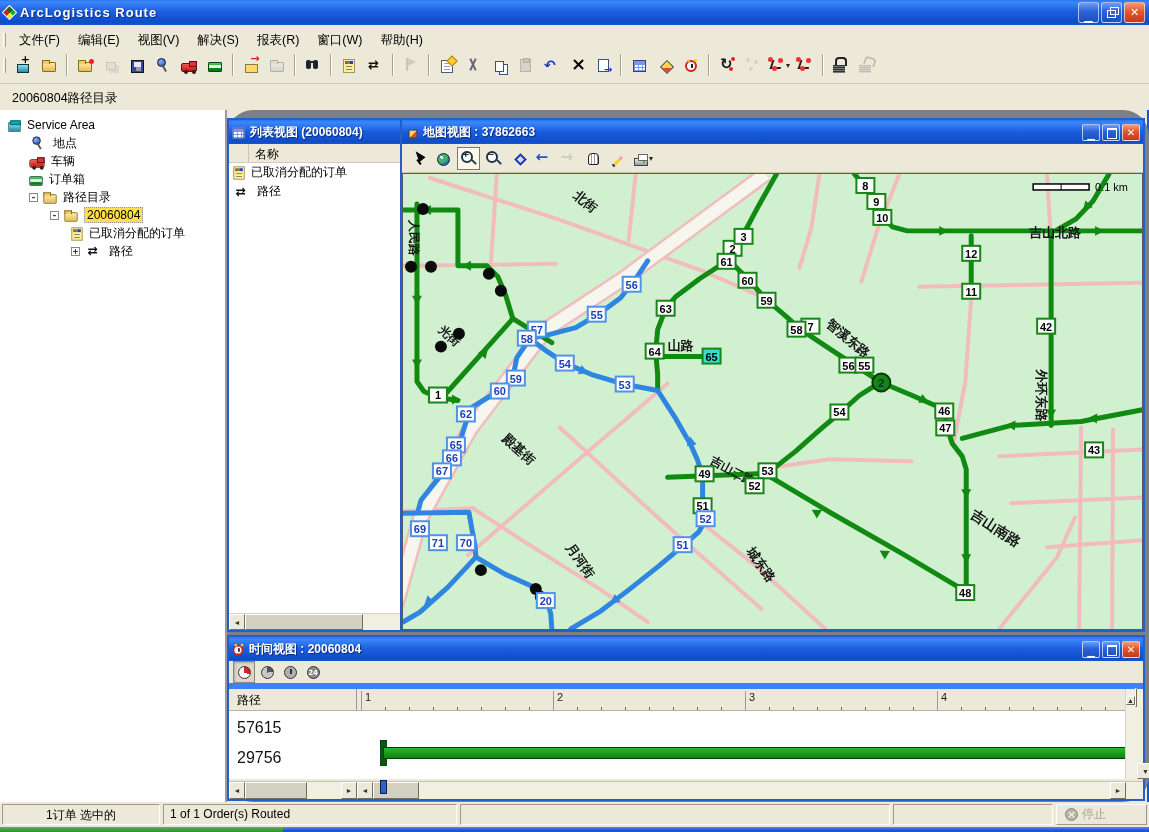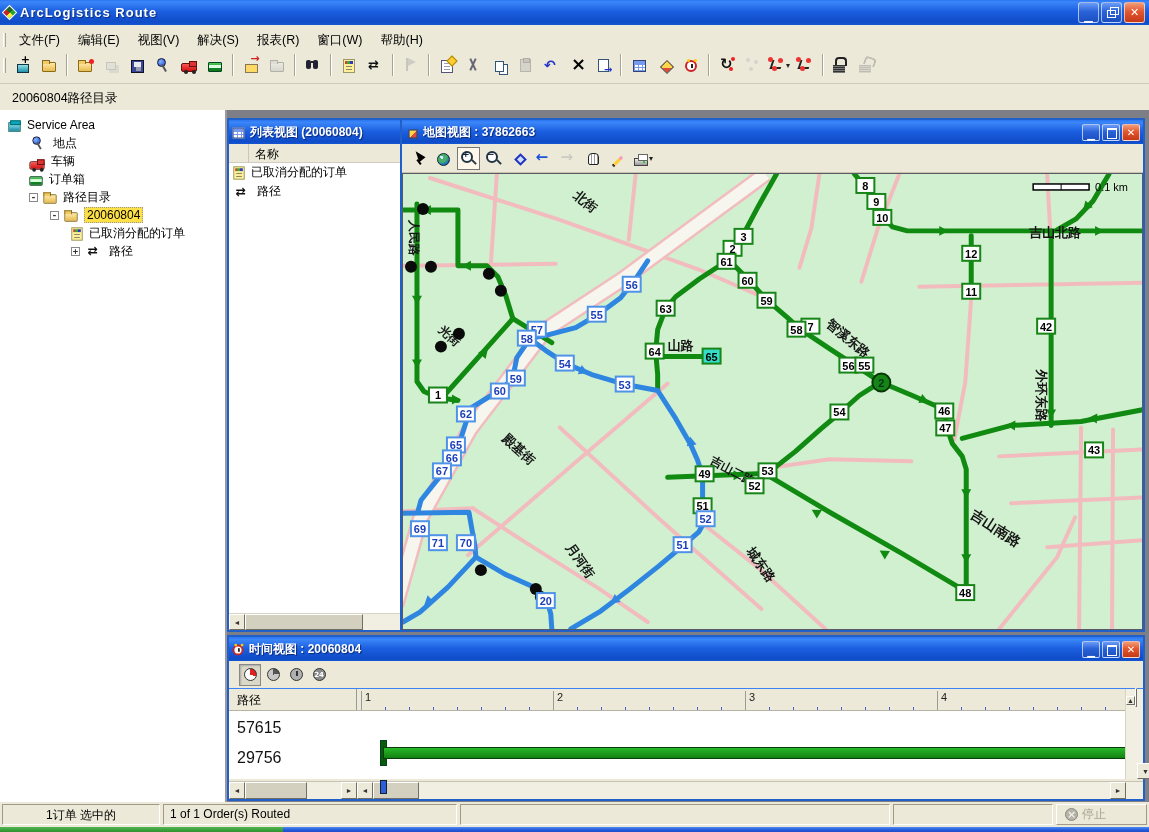--- a/index.html
+++ b/index.html
@@ -106,21 +106,21 @@
   .icon-stop{width:13px;height:13px;border-radius:50%;background:#b8b4a4;border:1px solid #888;position:relative;}
   .icon-stop::before{content:"×";position:absolute;left:0;width:100%;text-align:center;color:#eee;font:bold 11px/12px "DejaVu Sans";}
   
   .pathbar{position:absolute;left:0;top:84px;width:100%;height:26px;background:#ece9d8;font-size:12.5px;color:#000;padding:6px 0 0 12px;}
   .tree{position:absolute;left:0;top:110px;width:227px;height:692px;background:#fff;border-right:2px solid #9b99a0;overflow:hidden;padding-top:6px;}
   .titem{height:18px;display:flex;align-items:center;font-size:12px;color:#000;white-space:nowrap;}
   .titem .exp{width:9px;height:9px;border:1px solid #888;background:#fff;font:bold 9px/7px "DejaVu Sans Mono",monospace;text-align:center;color:#333;margin-right:5px;flex:none;}
   .titem .ticon{flex:none;margin-right:6px;transform:scale(.95);}
   .titem .tlabel.sel{background:#fde047;border:1px dotted #999;padding:0 2px;}
   
-  .mdi{position:absolute;left:227px;top:110px;width:922px;height:692px;background:#7e7e86;}
+  .mdi{position:absolute;left:227px;top:110px;width:922px;height:692px;background:#7e7e86;border-radius:26px;}
   .win{position:absolute;border:2px solid #2160c8;background:#ece9d8;}
   .wtbar{height:24px;background:linear-gradient(180deg,#2a76f2,#3b86f8 10%,#1b5fe0 48%,#0f4cc8 90%,#1556d2);
     display:flex;align-items:center;padding:0 3px;overflow:hidden;}
   .wtitle{color:#fff;font-weight:bold;font-size:12px;margin-left:5px;text-shadow:1px 1px 1px #0a2a7a;flex:1;white-space:nowrap;overflow:hidden;}
   .mwb{width:18px;height:17px;border:1px solid rgba(255,255,255,.65);border-radius:2px;background:linear-gradient(#6a9cf8,#2a62d8 45%,#1b4fc0);position:relative;margin-left:2px;flex:none;}
   .mwb.close{background:linear-gradient(#f09d78,#e2572e 45%,#c43a18);}
   .mwb span{position:absolute;left:0;top:0;width:100%;height:100%;color:#fff;font-size:10px;font-weight:bold;text-align:center;line-height:15px;}
   .mwb.min span{line-height:20px;}
   .mwb.max span::before{content:"";position:absolute;left:4px;top:3px;width:8px;height:8px;border:1px solid #fff;border-top-width:2px;}
   .wicon{flex:none;transform:scale(.9);}
@@ -137,21 +137,21 @@
   
   .win-map{left:173px;top:8px;width:745px;height:514px;z-index:2;}
   .maptb{height:29px;background:#ece9d8;display:flex;align-items:center;padding-left:4px;border-bottom:1px solid #c8c4b0;}
   .mbtn{width:23px;height:23px;display:flex;align-items:center;justify-content:center;position:relative;border:1px solid transparent;margin:0 1px;}
   .mbtn.active{background:#fff8ea;border:1px solid #777;}
   .mbtn.disabled{filter:grayscale(1) opacity(.5);}
   .mapbody{position:absolute;left:0;top:53px;right:0;bottom:0;border:1px solid #5a5a66;}
   .mapbody svg{display:block;width:100%;height:100%;}
   
   .win-time{left:0;top:525px;width:918px;height:166px;z-index:3;}
-  .ttb{height:28px;background:#ece9d8;display:flex;align-items:center;padding-left:10px;border-bottom:1px solid #3b82f6;}
+  .ttb{height:28px;background:#ece9d8;display:flex;align-items:center;padding-left:4px;border-bottom:6px solid #3b82f6;}
   .ckbtn{width:22px;height:22px;display:flex;align-items:center;justify-content:center;border:1px solid transparent;margin-right:1px;position:relative;}
   .ckbtn.active{background:#dcd8c8;border:1px solid #888;box-shadow:inset 1px 1px 2px #aaa;}
   .ck{width:13px;height:13px;border-radius:50%;border:1px solid #333;position:relative;}
   .ck1{background:conic-gradient(#d22 0 110deg,#fff 0);}
   .ck2{background:conic-gradient(#555 0 90deg,#c8c8c8 0);}
   .ck3{background:#b0b0b0;}
   .ck3::after{content:"";position:absolute;left:5px;top:2px;width:2px;height:5px;background:#333;}
   .ck4{background:#8a8a8a;color:#fff;font:bold 7px/12px "DejaVu Sans";text-align:center;}
   .theader{position:absolute;left:0;top:52px;right:18px;height:22px;background:#ece9d8;border-bottom:1px solid #b8b4a4;display:flex;}
   .tcol{width:128px;font-size:12px;padding:3px 0 0 8px;border-right:1px solid #999;flex:none;}
@@ -320,21 +320,21 @@
 
   <div class="tree">
       <div class="titem" style="padding-left: 8px;">
         <span class="ticon icon-servicearea"></span>
         <span class="tlabel">Service Area</span>
       </div>
       <div class="titem" style="padding-left: 29px;">
         <span class="ticon icon-location"></span>
         <span class="tlabel">地点</span>
       </div>
-      <div class="titem" style="padding-left: 29px; align-items: flex-end;">
+      <div class="titem" style="padding-left: 29px;">
         <span class="ticon icon-vehicle"></span>
         <span class="tlabel">车辆</span>
       </div>
       <div class="titem" style="padding-left: 29px;">
         <span class="ticon icon-orderbox"></span>
         <span class="tlabel">订单箱</span>
       </div>
       <div class="titem" style="padding-left: 29px;">
         <span class="exp">-</span>
         <span class="ticon icon-folder"></span>

